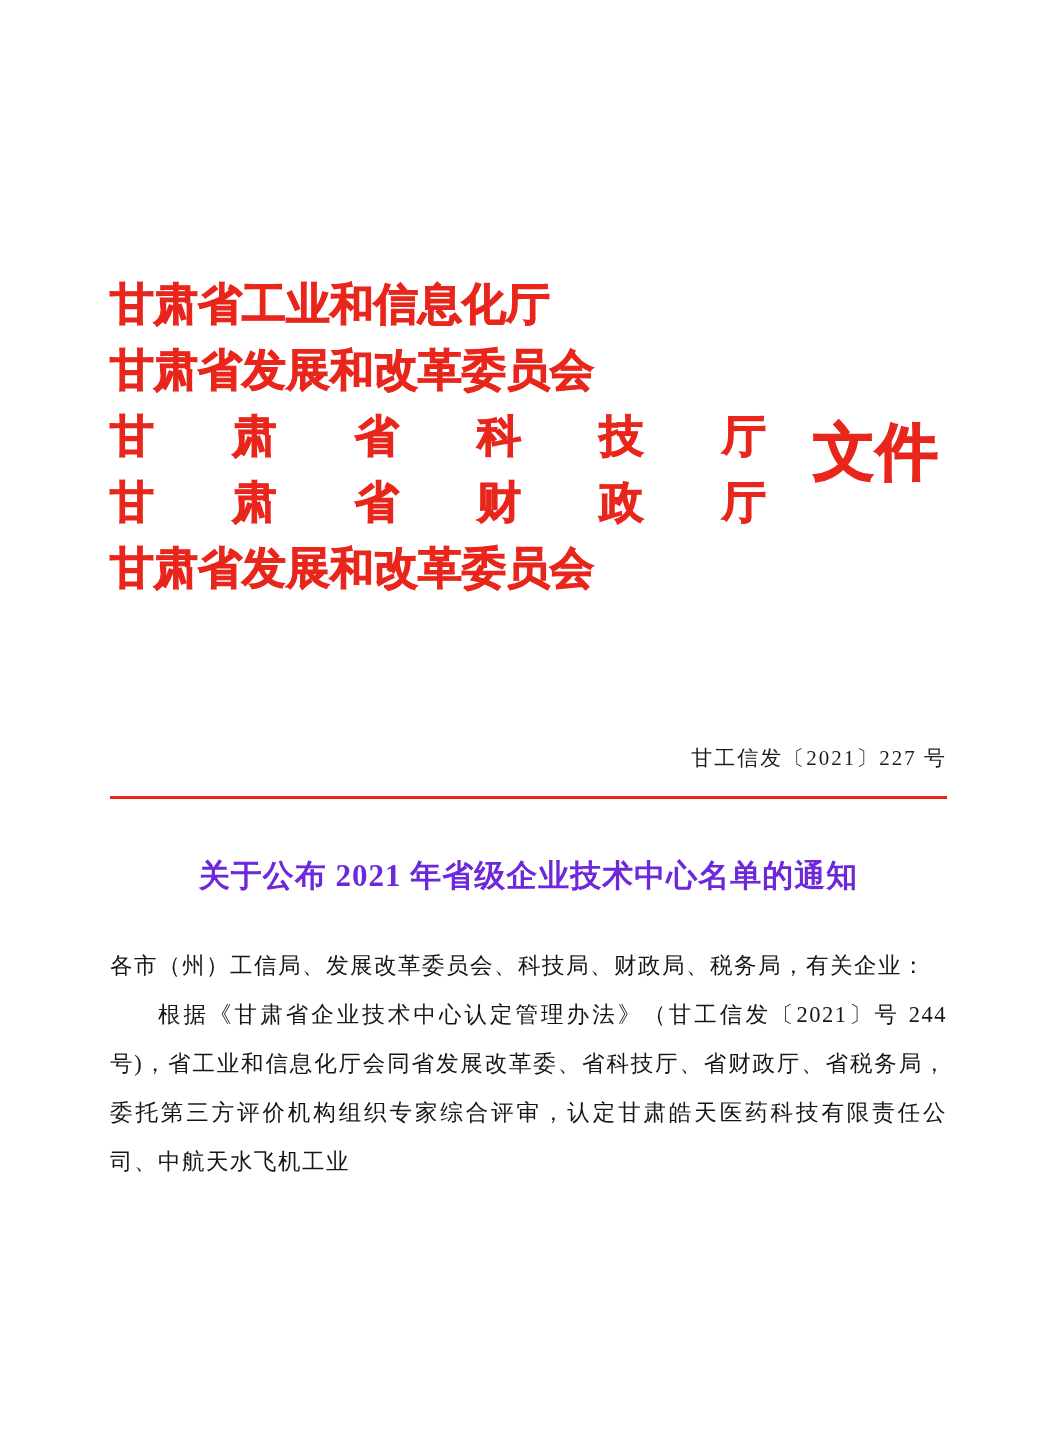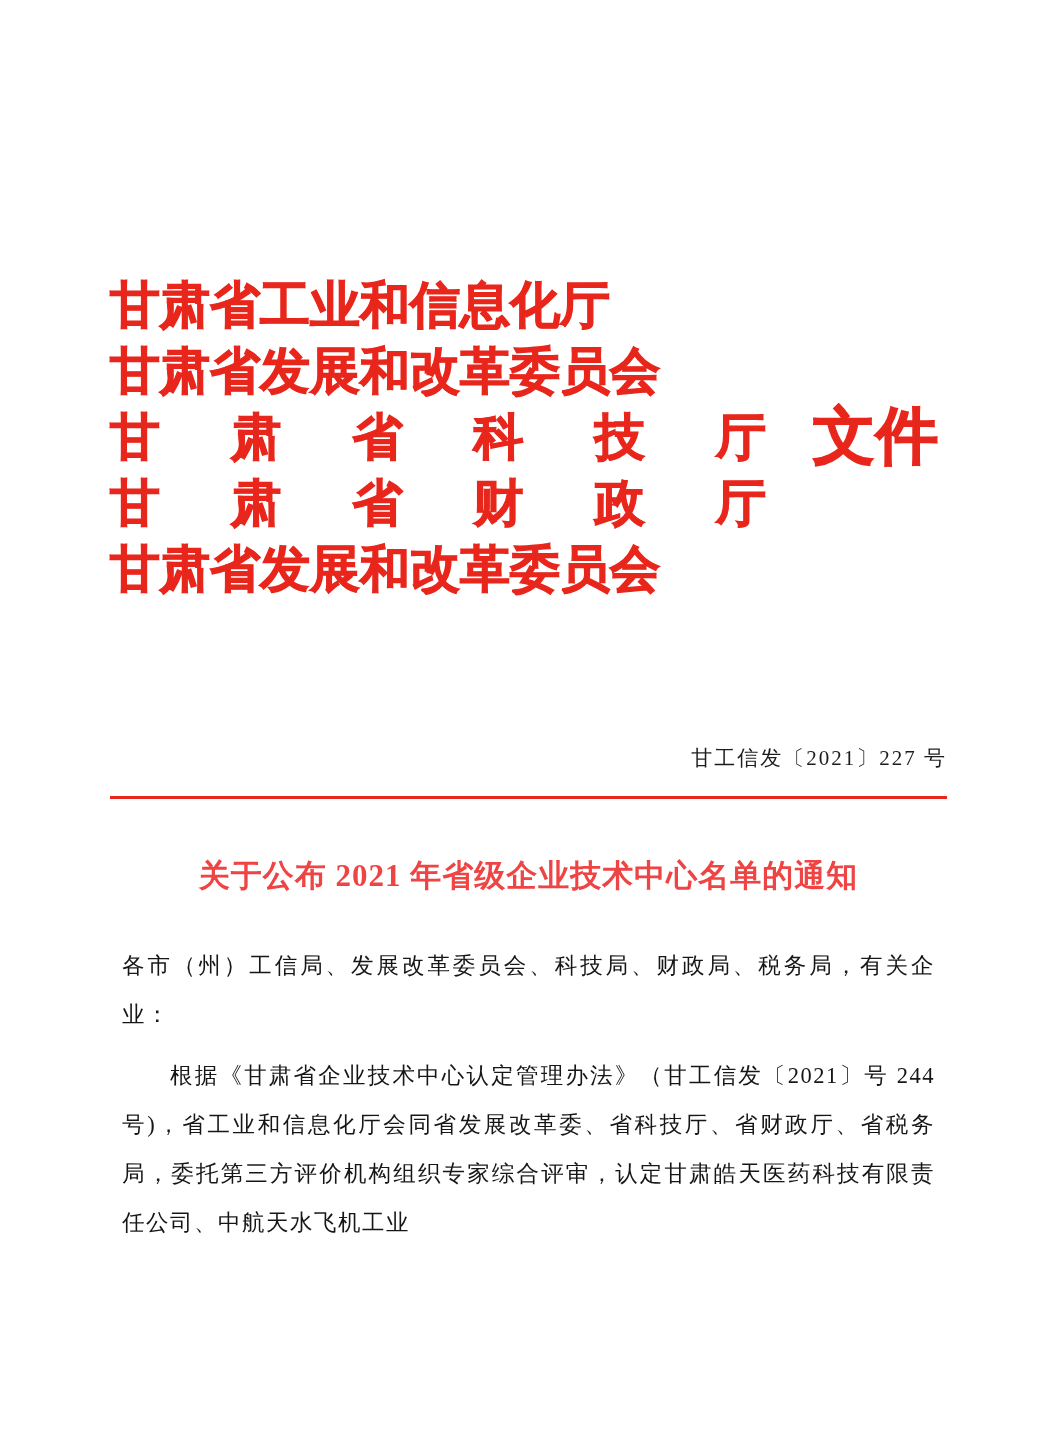--- a/index.html
+++ b/index.html
@@ -32,37 +32,37 @@
   }
 
   .agency-lines {
     width: 660px;
   }
 
   .agency-line {
     color: #e8261c;
     font-family: "Liberation Serif", "DejaVu Serif", serif;
     font-weight: bold;
-    font-size: 50px;
+    font-size: 44px;
     line-height: 66px;
     letter-spacing: 0px;
     white-space: nowrap;
     -webkit-text-stroke: 1.1px #e8261c;
   }
   .agency-line.spread {
     display: flex;
     justify-content: space-between;
     padding-right: 4px;
   }
   .agency-line.spread span { display: inline-block; }
 
   .wenjian {
     position: absolute;
     right: 8px;
-    top: 132px;
+    top: 148px;
     color: #e8261c;
     font-family: "Liberation Serif", "DejaVu Serif", serif;
     font-weight: bold;
     font-size: 62px;
     line-height: 64px;
     letter-spacing: 1px;
     -webkit-text-stroke: 1.4px #e8261c;
   }
 
   
@@ -83,36 +83,36 @@
   }
 
   
   .doc-title {
     margin-top: 56px;
     text-align: center;
     font-family: "Liberation Serif", "DejaVu Serif", serif;
     font-weight: bold;
     font-size: 31px;
     letter-spacing: 1px;
-    color: #ef4444;
+    color: #6d28d9;
     white-space: nowrap;
   }
 
   
   .body-text {
     margin-top: 44px;
     font-family: "Liberation Serif", "DejaVu Serif", serif;
     font-size: 22.5px;
     line-height: 49px;
     color: #161616;
     text-align: justify;
     letter-spacing: 1.5px;
   }
   .body-text p {
-    margin: 12px;
+    margin: 0;
   }
   .body-text p.indent {
     text-indent: 48px;
   }
 </style>
 </head>
 <body>
 
 <div class="page">
 

